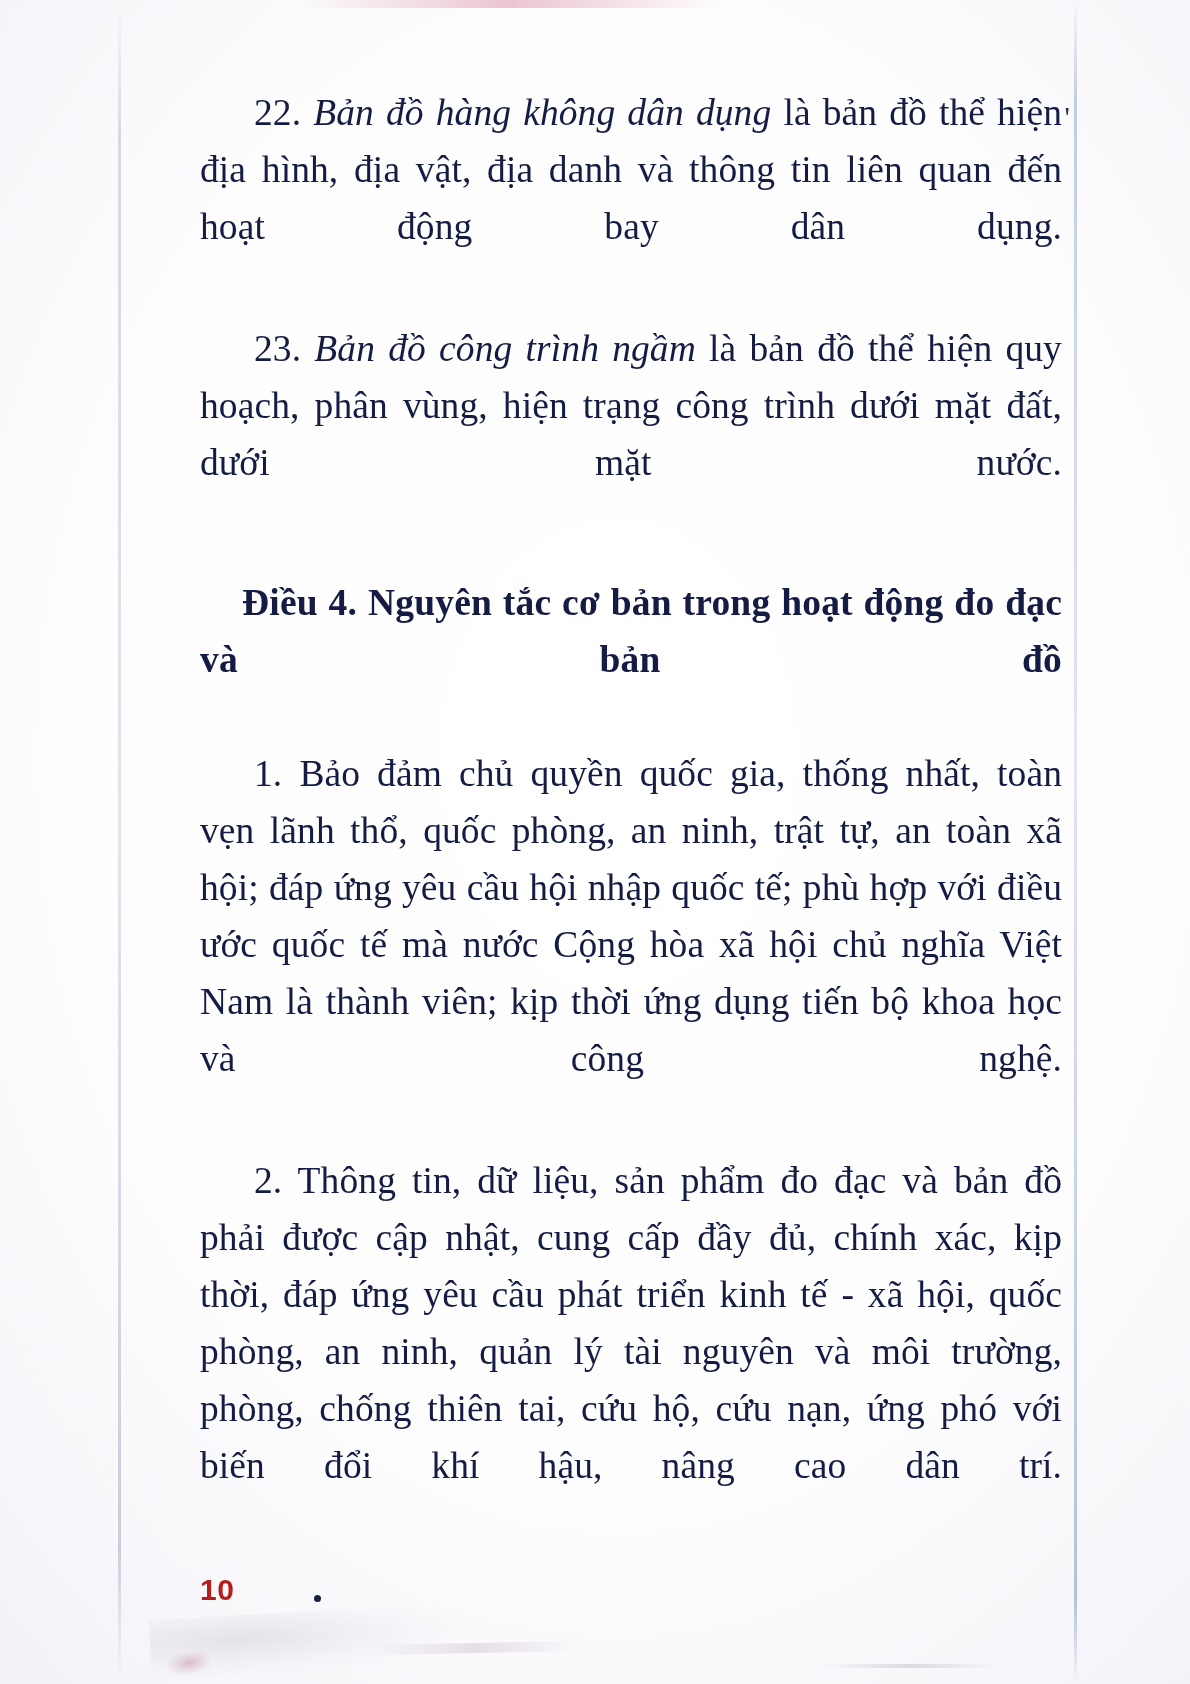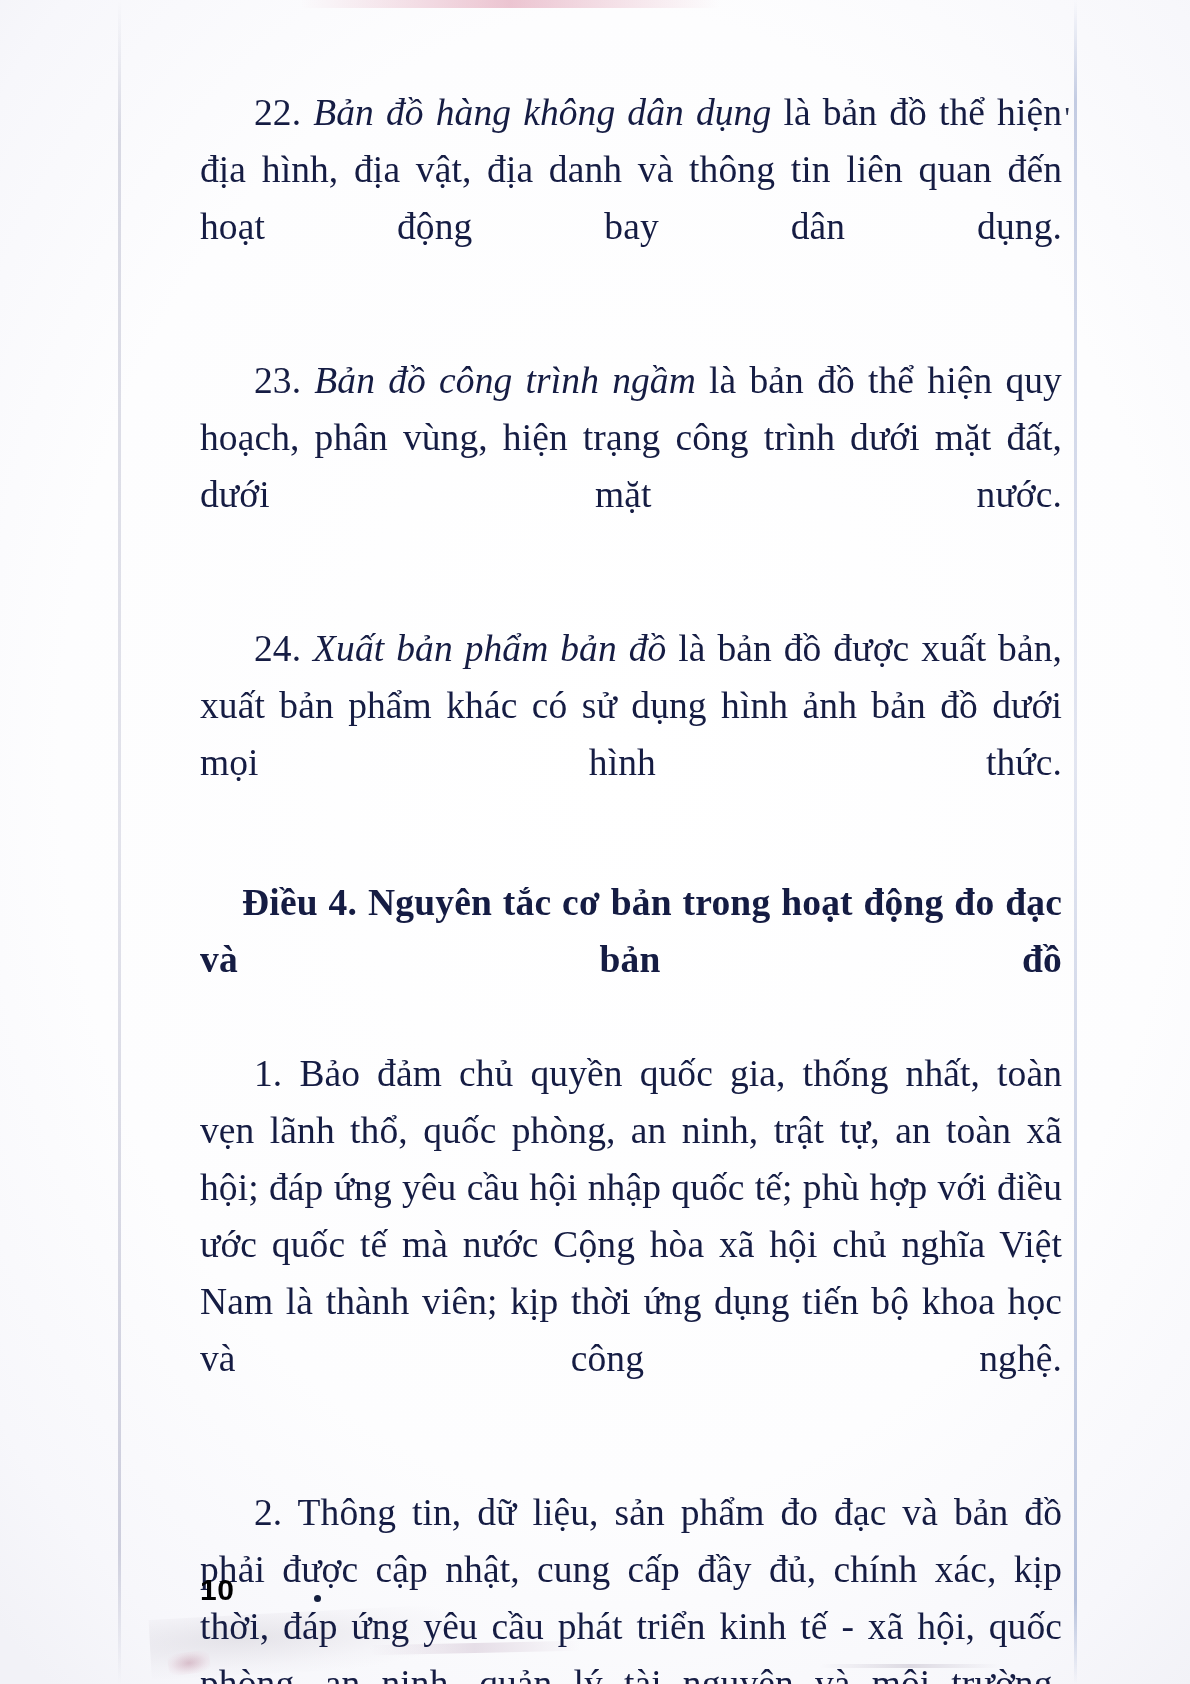--- a/index.html
+++ b/index.html
@@ -87,21 +87,21 @@
   p.para {
     margin: 0 0 0 0;
     font-size: 37.5px;
     line-height: 57px;
     text-align: justify;
     text-justify: inter-word;
     text-indent: 54px;
     letter-spacing: .1px;
     word-spacing: .5px;
   }
-  p.para + p.para { margin-top: 40px; }
+  p.para + p.para { margin-top: 8px; }
 
   
   p.para::after {
     content: "";
     display: inline-block;
     width: 100%;
   }
 
   .term {
     font-style: italic;
@@ -131,21 +131,21 @@
     font-weight: normal;
   }
 
   .page-number {
     position: absolute;
     left: 200px;
     top: 1573px;
     font-family: "Liberation Sans", sans-serif;
     font-size: 30px;
     font-weight: bold;
-    color: #000000;
+    color: #b91c1c;
     letter-spacing: .5px;
   }
 
   .stray-dot {
     position: absolute;
     left: 314px;
     top: 1595px;
     width: 7px;
     height: 7px;
     border-radius: 50%;
@@ -165,21 +165,20 @@
   <div class="smudge-b"></div>
   <div class="smudge-c"></div>
   <div class="smudge-bottomline"></div>
 
   <div class="content">
 
     <p class="para"><span>22.</span><span> </span><span class="term">Bản đồ hàng không dân dụng</span><span> </span><span>là bản đồ thể hiện địa hình, địa vật, địa danh và thông tin liên quan đến hoạt động bay dân dụng.</span></p>
 
     <p class="para"><span>23.</span><span> </span><span class="term">Bản đồ công trình ngầm</span><span> </span><span>là bản đồ thể hiện quy hoạch, phân vùng, hiện trạng công trình dưới mặt đất, dưới mặt nước.</span></p>
 
-    <p class="para"><span>24.</span><span> </span><span class="term">Xuất bản phẩm bản đồ</span><span> </span><span>là bản đồ được xuất bản, xuất bản phẩm khác có sử dụng hình ảnh bản đồ dưới mọi hình thức.</span></p>
 
     <h2 class="article-heading"><span>Điều 4. Nguyên tắc cơ bản trong hoạt động đo đạc và bản đồ</span><span class="heading-tick">'</span></h2>
 
     <p class="para"><span>1.</span><span> </span><span>Bảo đảm chủ quyền quốc gia, thống nhất, toàn vẹn lãnh thổ, quốc phòng, an ninh, trật tự, an toàn xã hội; đáp ứng yêu cầu hội nhập quốc tế; phù hợp với điều ước quốc tế mà nước Cộng hòa xã hội chủ nghĩa Việt Nam là thành viên; kịp thời ứng dụng tiến bộ khoa học và công nghệ.</span></p>
 
     <p class="para"><span>2.</span><span> </span><span>Thông tin, dữ liệu, sản phẩm đo đạc và bản đồ phải được cập nhật, cung cấp đầy đủ, chính xác, kịp thời, đáp ứng yêu cầu phát triển kinh tế - xã hội, quốc phòng, an ninh, quản lý tài nguyên và môi trường, phòng, chống thiên tai, cứu hộ, cứu nạn, ứng phó với biến đổi khí hậu, nâng cao dân trí.</span></p>
 
   </div>
 
   <div class="page-number">10</div>

